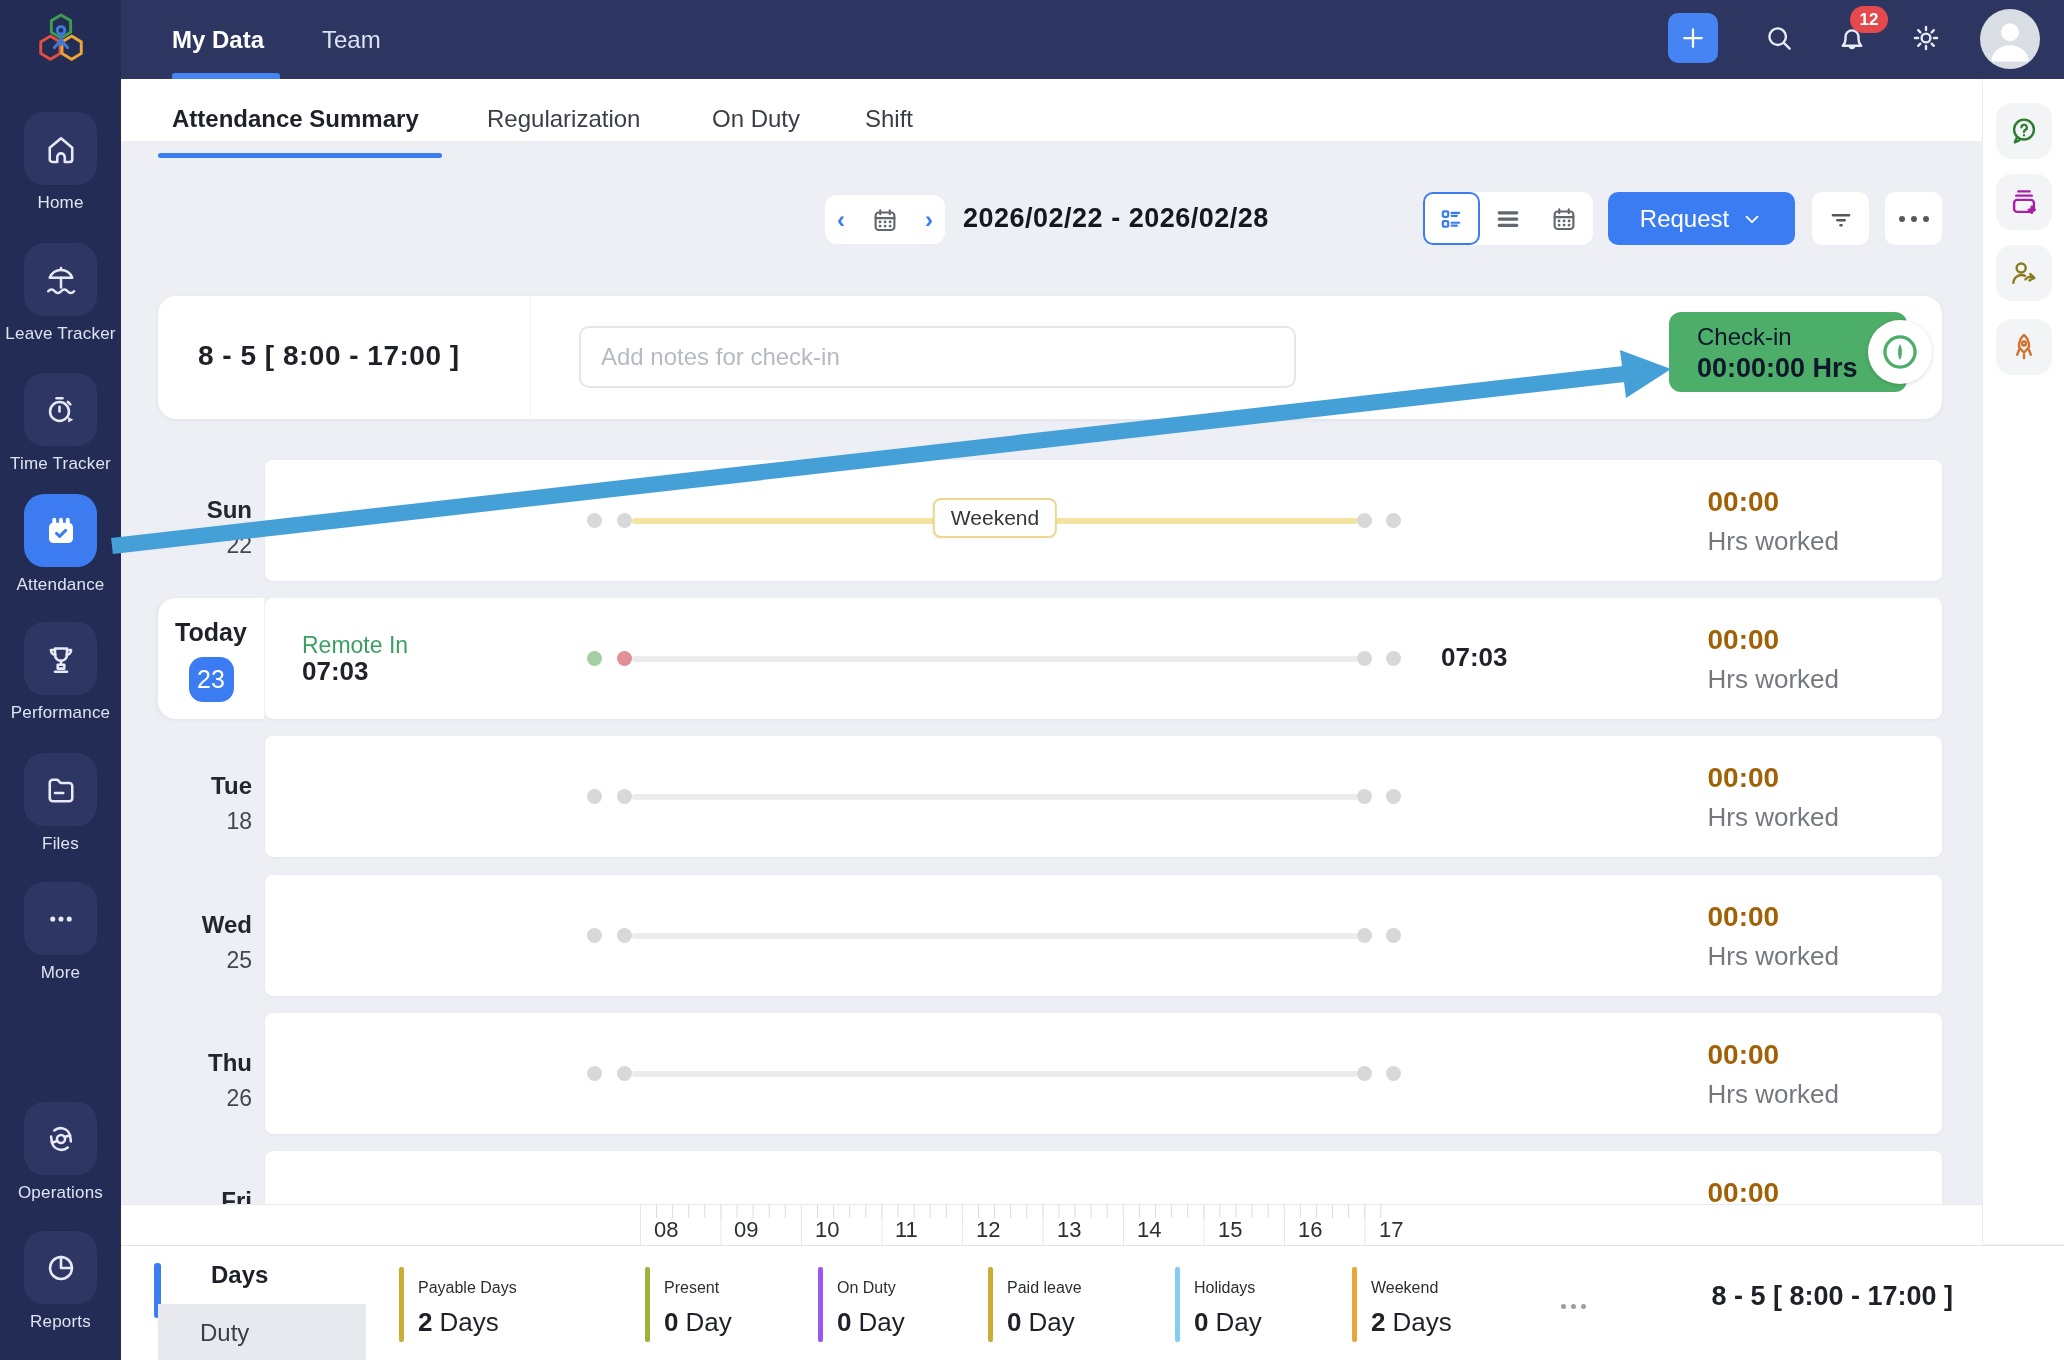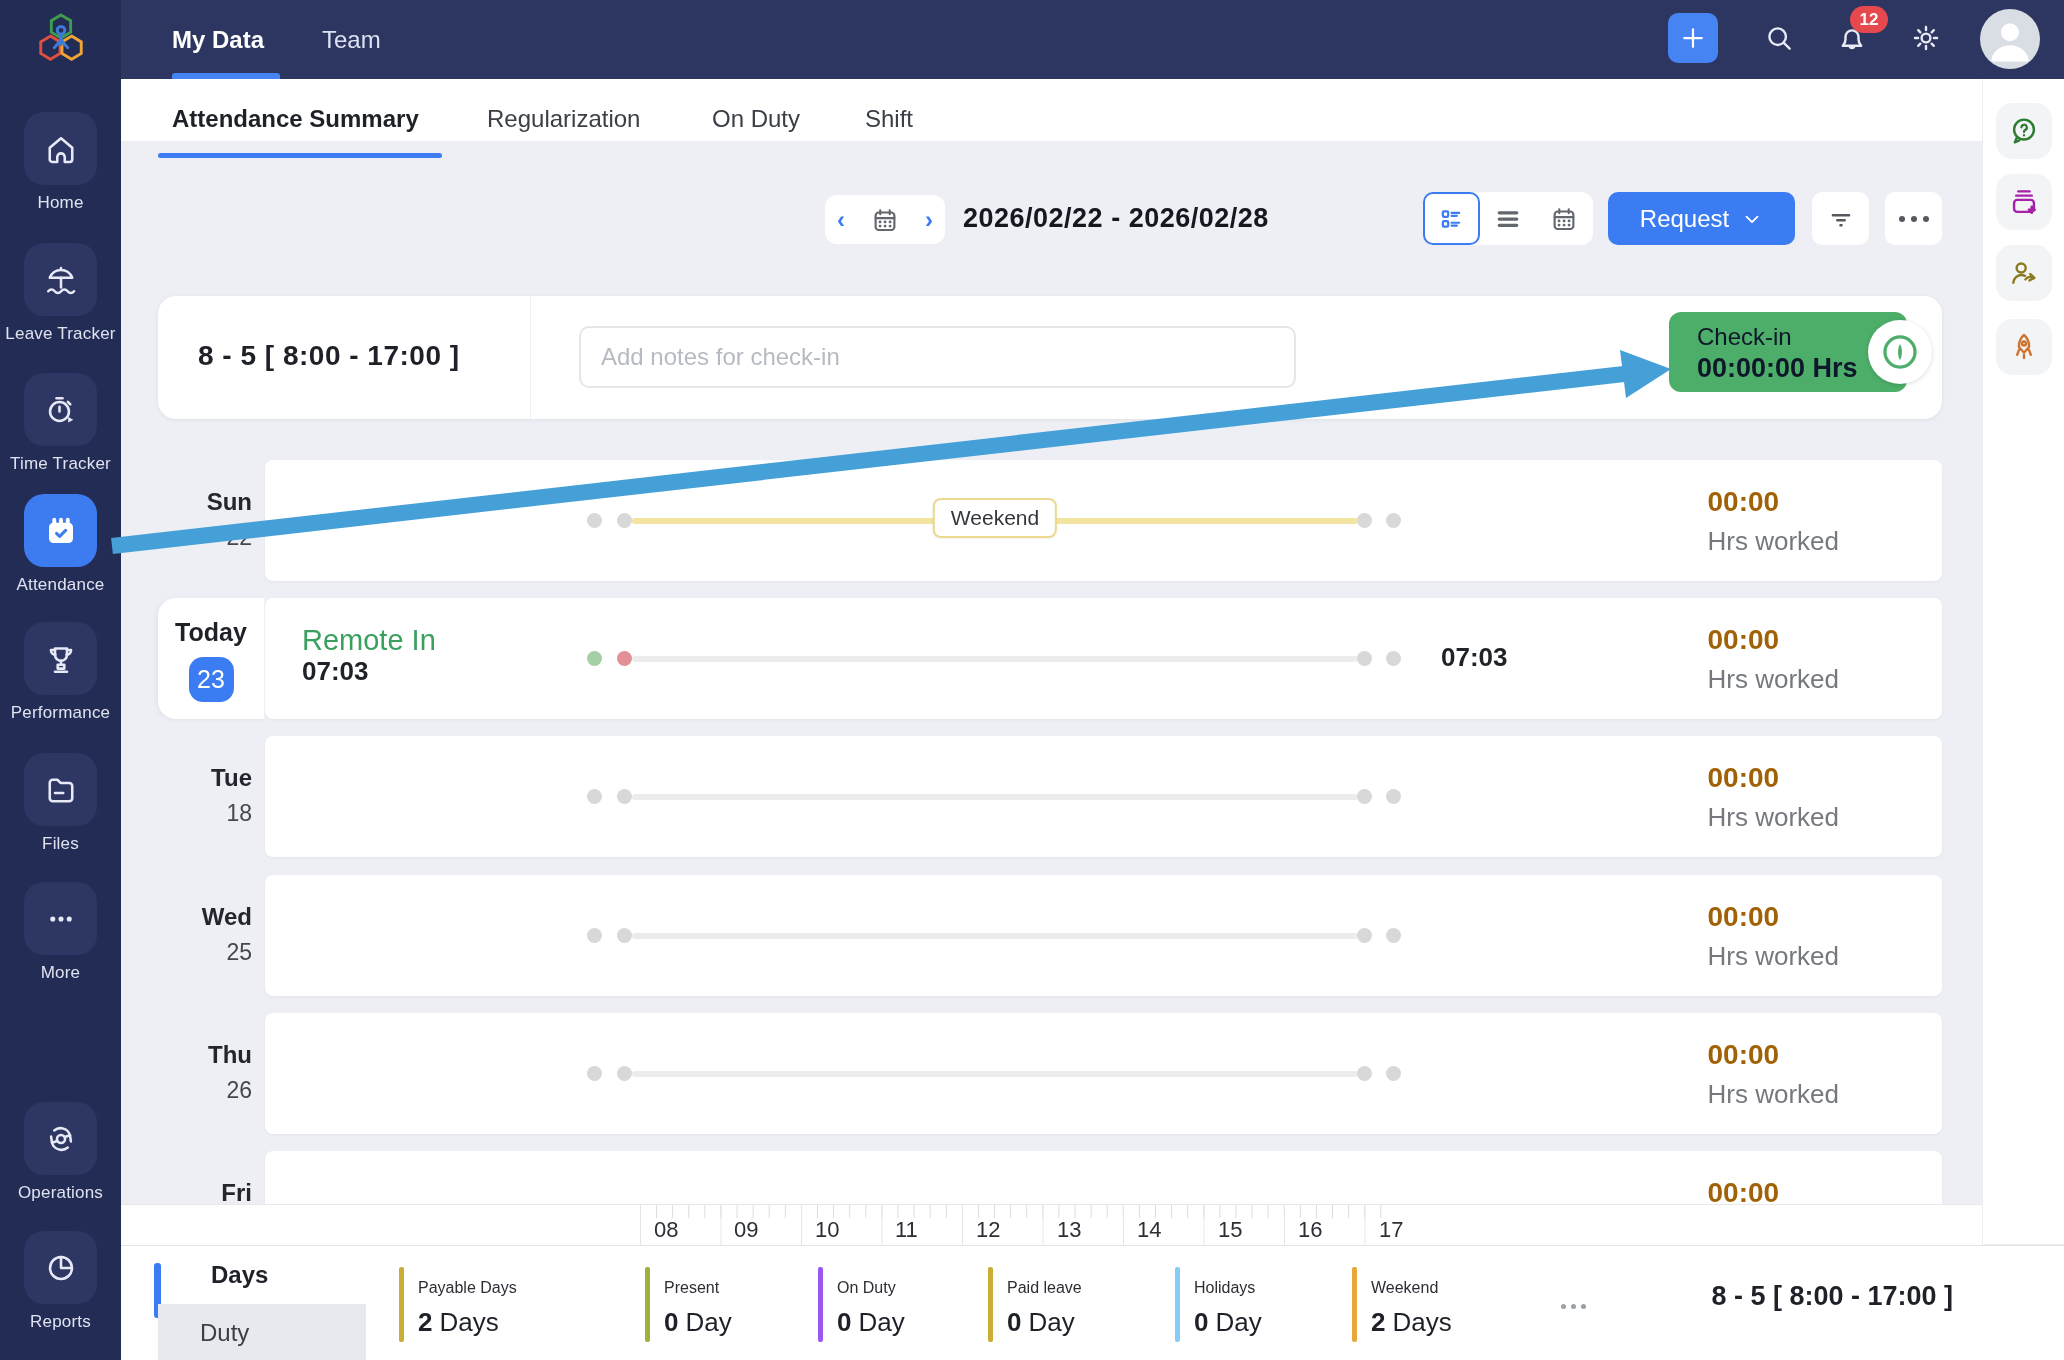--- a/index.html
+++ b/index.html
@@ -54,31 +54,31 @@
   .ci-input { position:absolute; left:421px; top:30px; width:717px; height:62px; border:2px solid #E4E6EA; border-radius:10px; font-size:24px; padding:0 20px; color:#33363C; outline:none; font-family:"Liberation Sans", sans-serif; }
   .ci-input::placeholder { color:#B6BAC2; }
   .ci-btn { position:absolute; left:1511px; top:16px; width:238px; height:80px; background:#4CAE69; border-radius:12px; color:#0f172a; cursor:pointer; }
   .ci-btn-title { position:absolute; left:28px; top:11px; font-size:24px; }
   .ci-btn-timer { position:absolute; left:28px; top:41px; font-size:27px; font-weight:bold; }
   .ci-circle { position:absolute; left:199px; top:8px; width:64px; height:64px; border-radius:50%; background:#fff; box-shadow:0 1px 4px rgba(0,0,0,.15); display:flex; align-items:center; justify-content:center; }
 
   
   .day-row { position:absolute; left:0; width:2064px; height:121px; z-index:2; }
   .day-label { position:absolute; left:158px; top:0; width:94px; text-align:right; }
-  .day-name { font-size:24px; font-weight:bold; color:#23262C; margin-top:28px; }
+  .day-name { font-size:24px; font-weight:bold; color:#23262C; margin-top:36px; }
   .day-date { font-size:23px; color:#43474E; margin-top:8px; }
   .today-box { position:absolute; left:158px; top:0; width:107px; height:121px; background:#fff; border-radius:18px 0 0 18px; box-shadow:-2px 1px 4px rgba(30,40,70,.05); border-right:1px solid #F2F3F5; text-align:center; }
   .today-word { font-size:25px; font-weight:bold; color:#1E2128; margin-top:20px; }
   .today-pill { width:45px; height:45px; margin:10px auto 0; background:#3B7CF3; border-radius:14px; color:#fff; font-size:25px; display:flex; align-items:center; justify-content:center; }
   .row-card { position:absolute; left:265px; top:0; width:1677px; height:121px; background:#fff; border-radius:8px; box-shadow:0 1px 3px rgba(30,40,70,.05); }
   .dot { position:absolute; top:53px; width:15px; height:15px; border-radius:50%; background:#D8D8D8; }
   .track { position:absolute; top:58px; left:367px; width:726px; height:6px; border-radius:3px; background:#ECECEC; }
   .track.weekend { background:#F3E4A2; }
   .weekend-badge { position:absolute; left:730px; top:38px; transform:translateX(-50%); background:#fff; border:2px solid #ECD98F; border-radius:8px; padding:6px 16px; font-size:21px; color:#33363C; box-shadow:0 1px 2px rgba(0,0,0,.05); }
-  .status-name { position:absolute; left:37px; top:26px; font-size:29px; color:#3BA05F; }
+  .status-name { position:absolute; left:37px; top:34px; font-size:23px; color:#3BA05F; }
   .status-time { position:absolute; left:37px; top:58px; font-size:26px; font-weight:bold; color:#1F2228; }
   .out-time { position:absolute; left:1176px; top:44px; font-size:26px; font-weight:bold; color:#1F2228; }
   .hrs { position:absolute; right:103px; top:26px; text-align:left; }
   .hrs-val { font-size:28px; font-weight:bold; color:#a16207; }
   .hrs-lab { font-size:26px; color:#75787E; margin-top:8px; }
 
   
   .ruler { position:absolute; left:121px; top:1204px; width:1861px; height:41px; background:#fff; border-top:1px solid #E9E9EB; z-index:30; }
   .ruler-minor { position:absolute; left:519px; top:0; width:748px; height:13px;
      background:linear-gradient(to right,#D8DBE0 0,#D8DBE0 1px,transparent 1px); background-size:16.1px 100%; background-repeat:repeat-x; }

